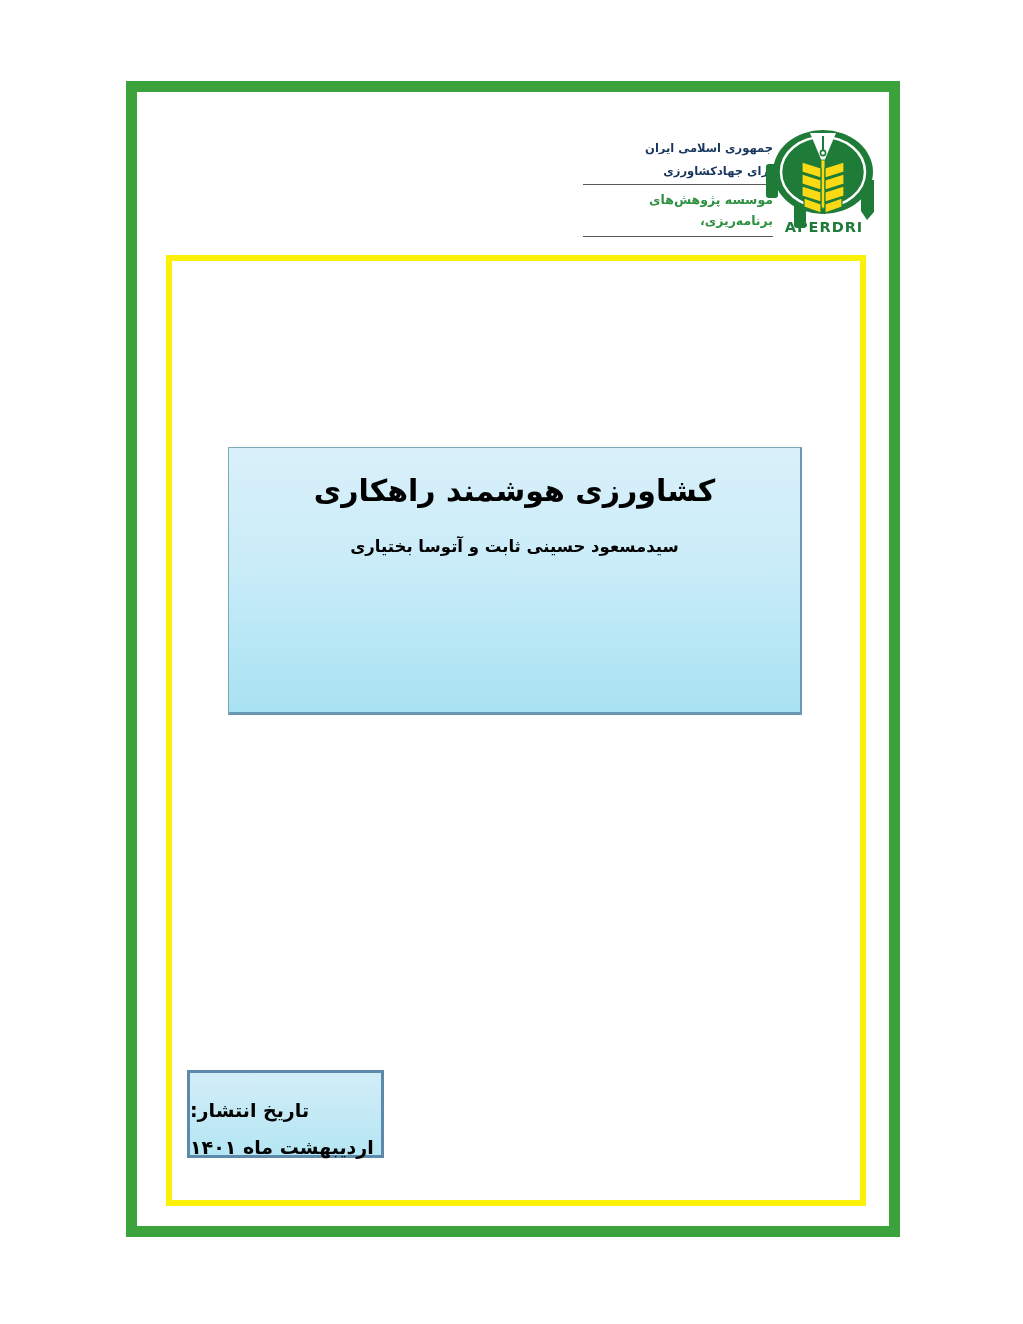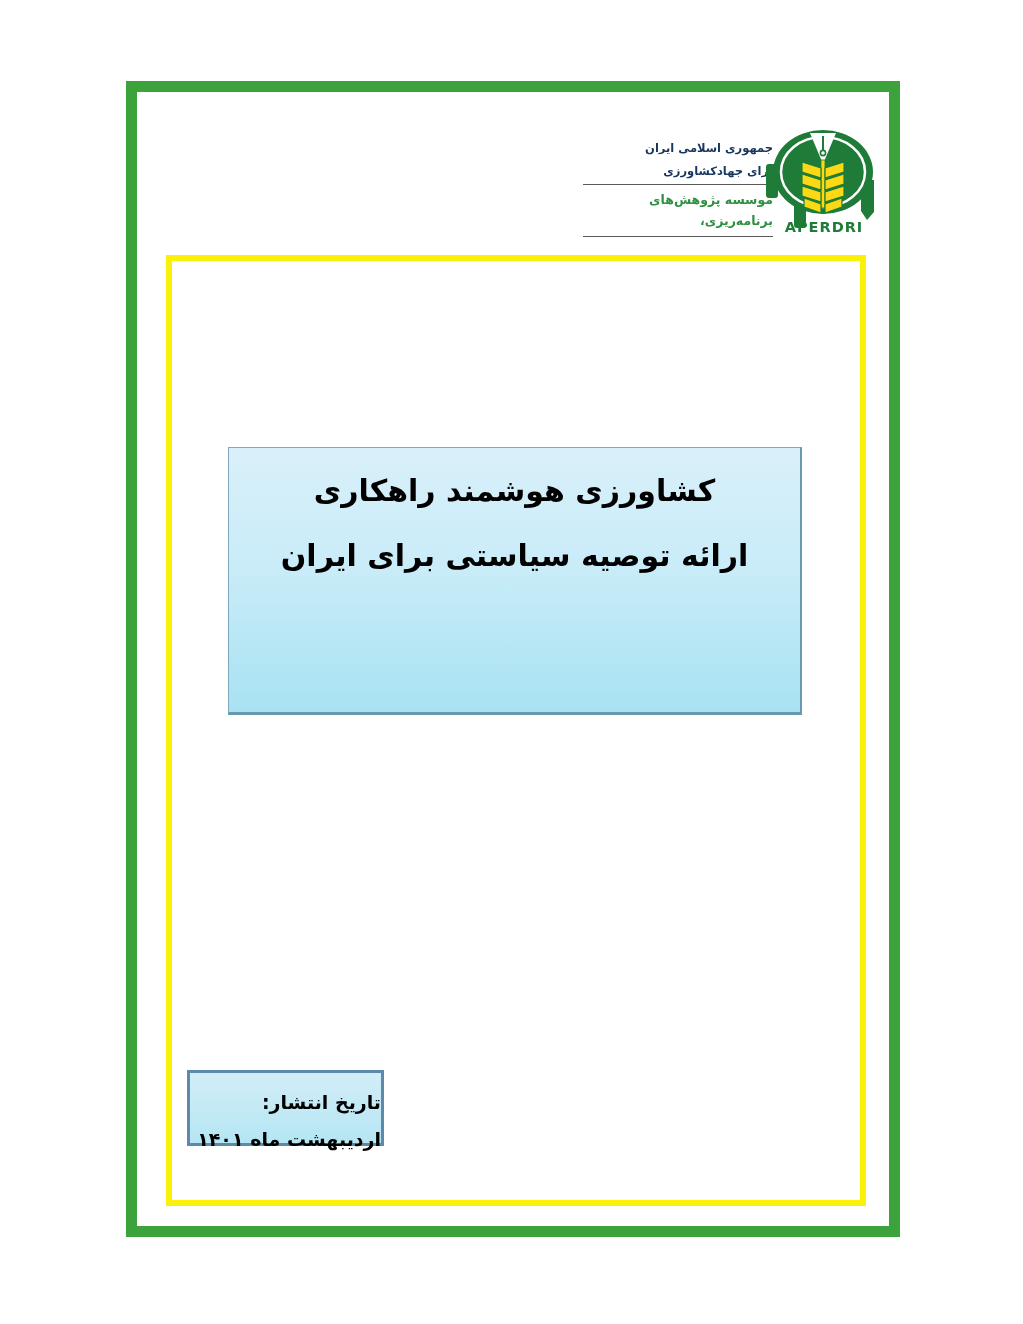--- a/index.html
+++ b/index.html
@@ -43,26 +43,26 @@
   }
   .title-line{
     font-size:30px;font-weight:800;color:#000000;line-height:65px;
     white-space:nowrap;
   }
   .authors-line{
     margin-top:14px;font-size:16.5px;font-weight:700;color:#000000;
   }
   
   .date-box{
-    position:absolute;left:187px;top:1070px;width:197px;height:76px;
+    position:absolute;left:187px;top:1070px;width:197px;height:88px;
     box-sizing:border-box;
     background:linear-gradient(to bottom,#D2EDF8 0%,#B5E6F3 100%);
     border:3px solid #5D89AB;
-    direction:rtl;text-align:right;
-    padding-top:11px;
+    direction:rtl;text-align:left;
+    padding-top:19px;
   }
   .date-line{font-size:19px;font-weight:800;color:#000000;line-height:37px;white-space:nowrap;}
   svg text{font-family:"DejaVu Sans", sans-serif;}
 </style>
 </head>
 <body>
 
 <div class="page">
 
   <div class="green-frame"></div>
@@ -102,21 +102,21 @@
           <path d="M61,80 L78,74 L78,83 L61,89 Z"></path>
       </g>
       <text x="60" y="108" text-anchor="middle" font-size="14.5" font-weight="bold" fill="#1E7C38" letter-spacing="1">APERDRI</text>
     </svg>
   </div>
 
   <div class="yellow-frame"></div>
 
   <div class="title-box">
     <div class="title-line">کشاورزی هوشمند راهکاری</div>
-    <div class="title-line">ارائه توصیه سیاستی برای ایران</div>
+    <div class="authors-line">سیدمسعود حسینی ثابت و آتوسا بختیاری</div>
   </div>
 
   <div class="date-box">
     <div class="date-line">تاریخ انتشار:</div>
     <div class="date-line">اردیبهشت ماه ۱۴۰۱</div>
   </div>
 
 </div>
 
 </body></html>

